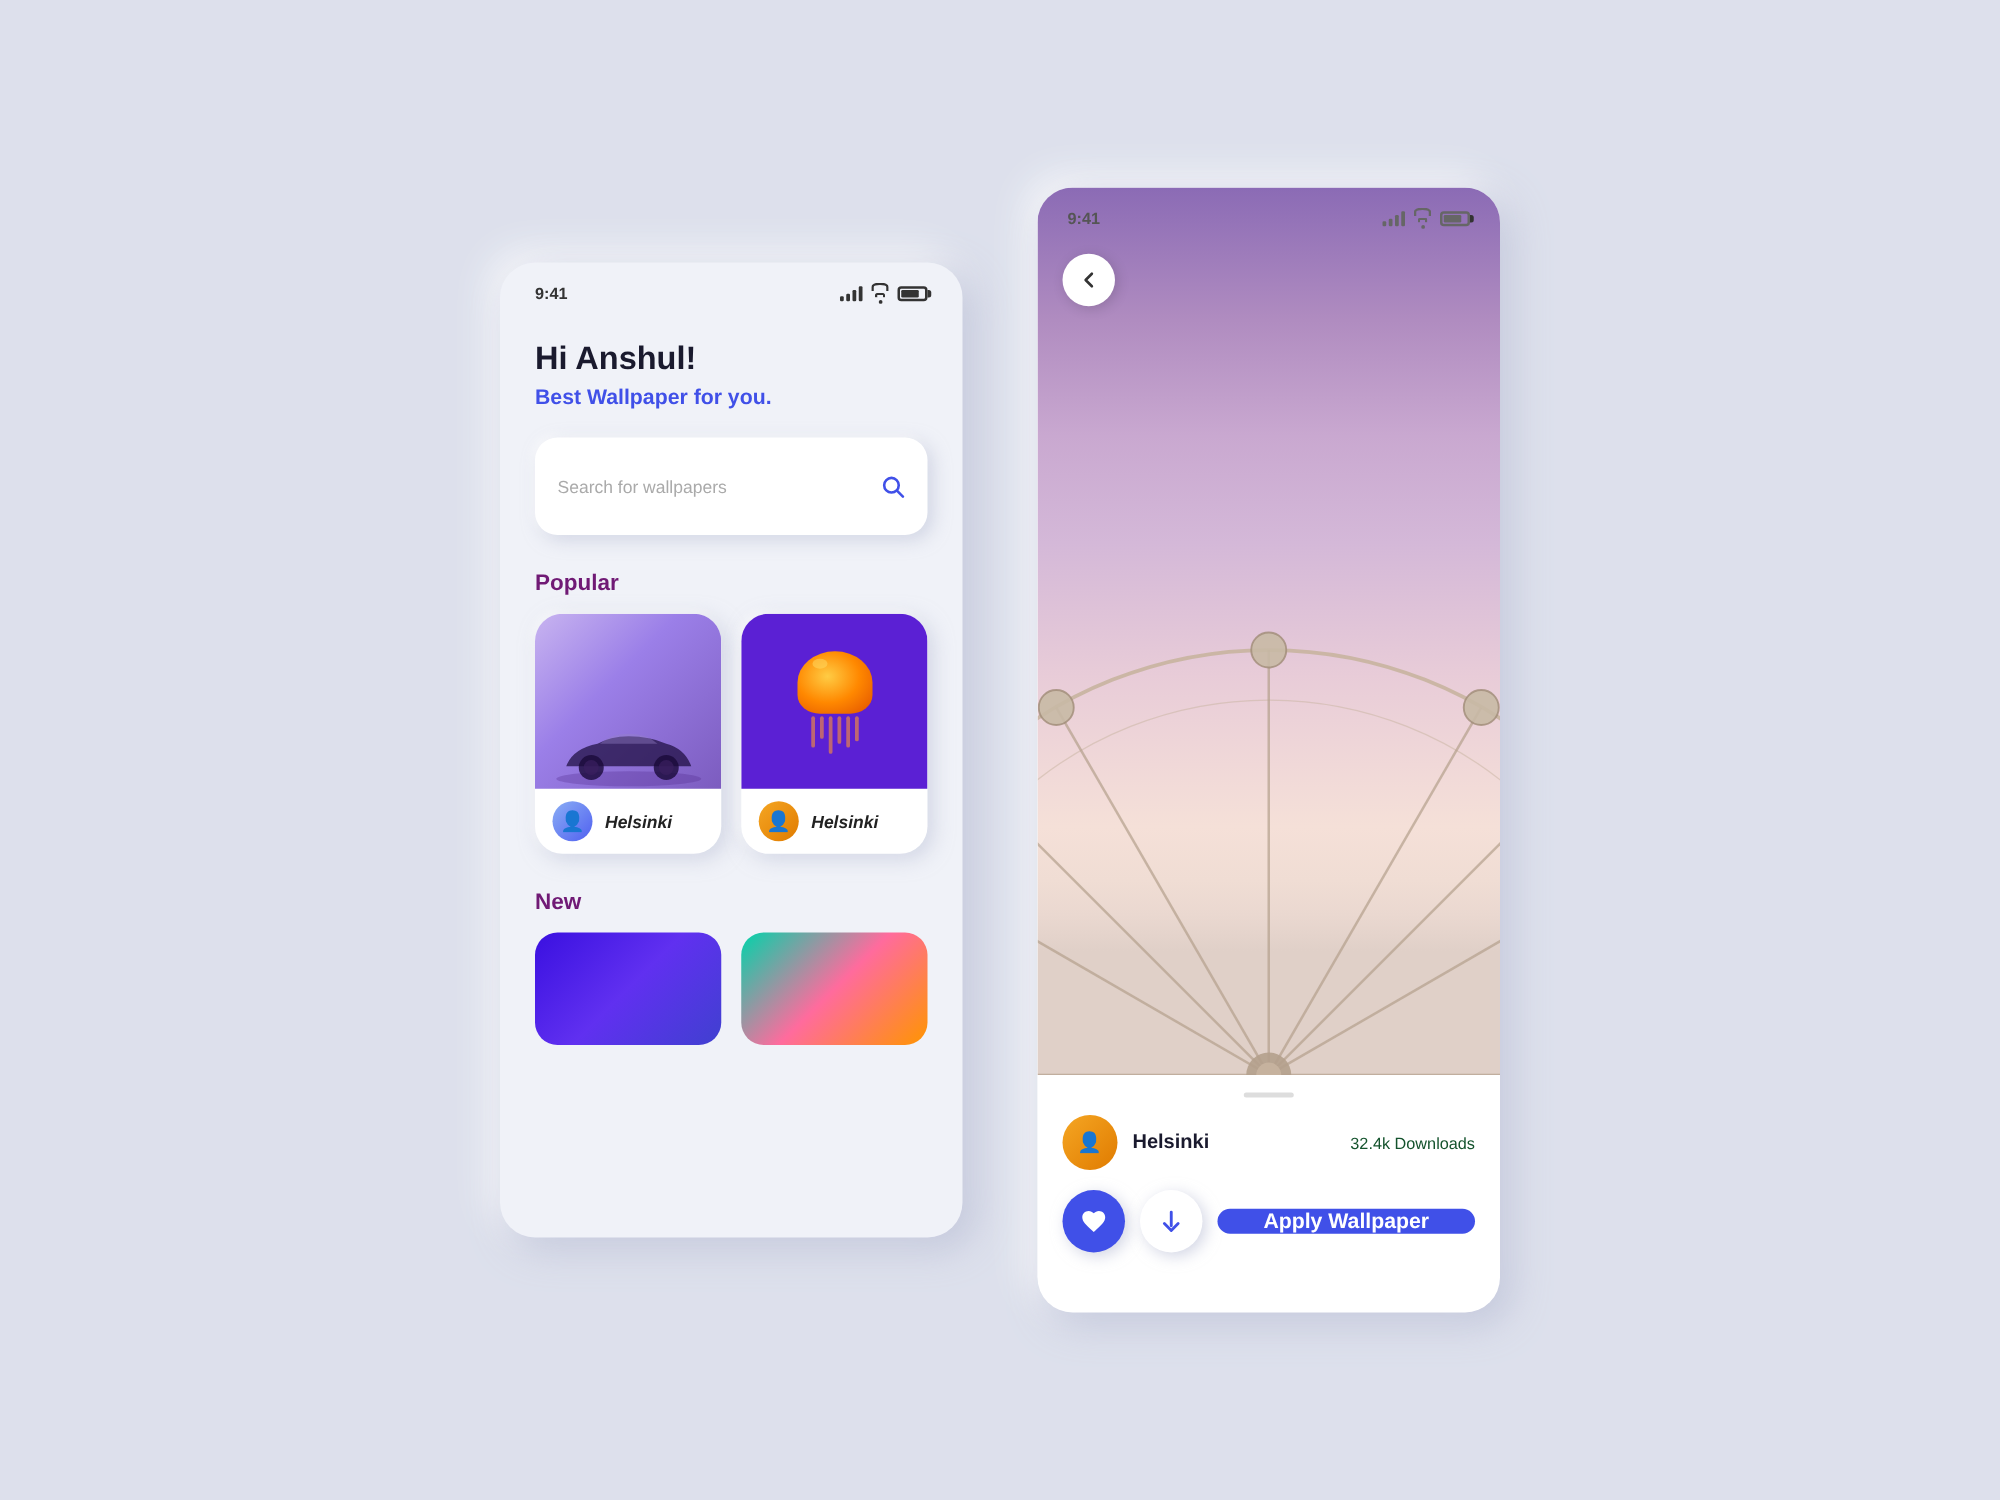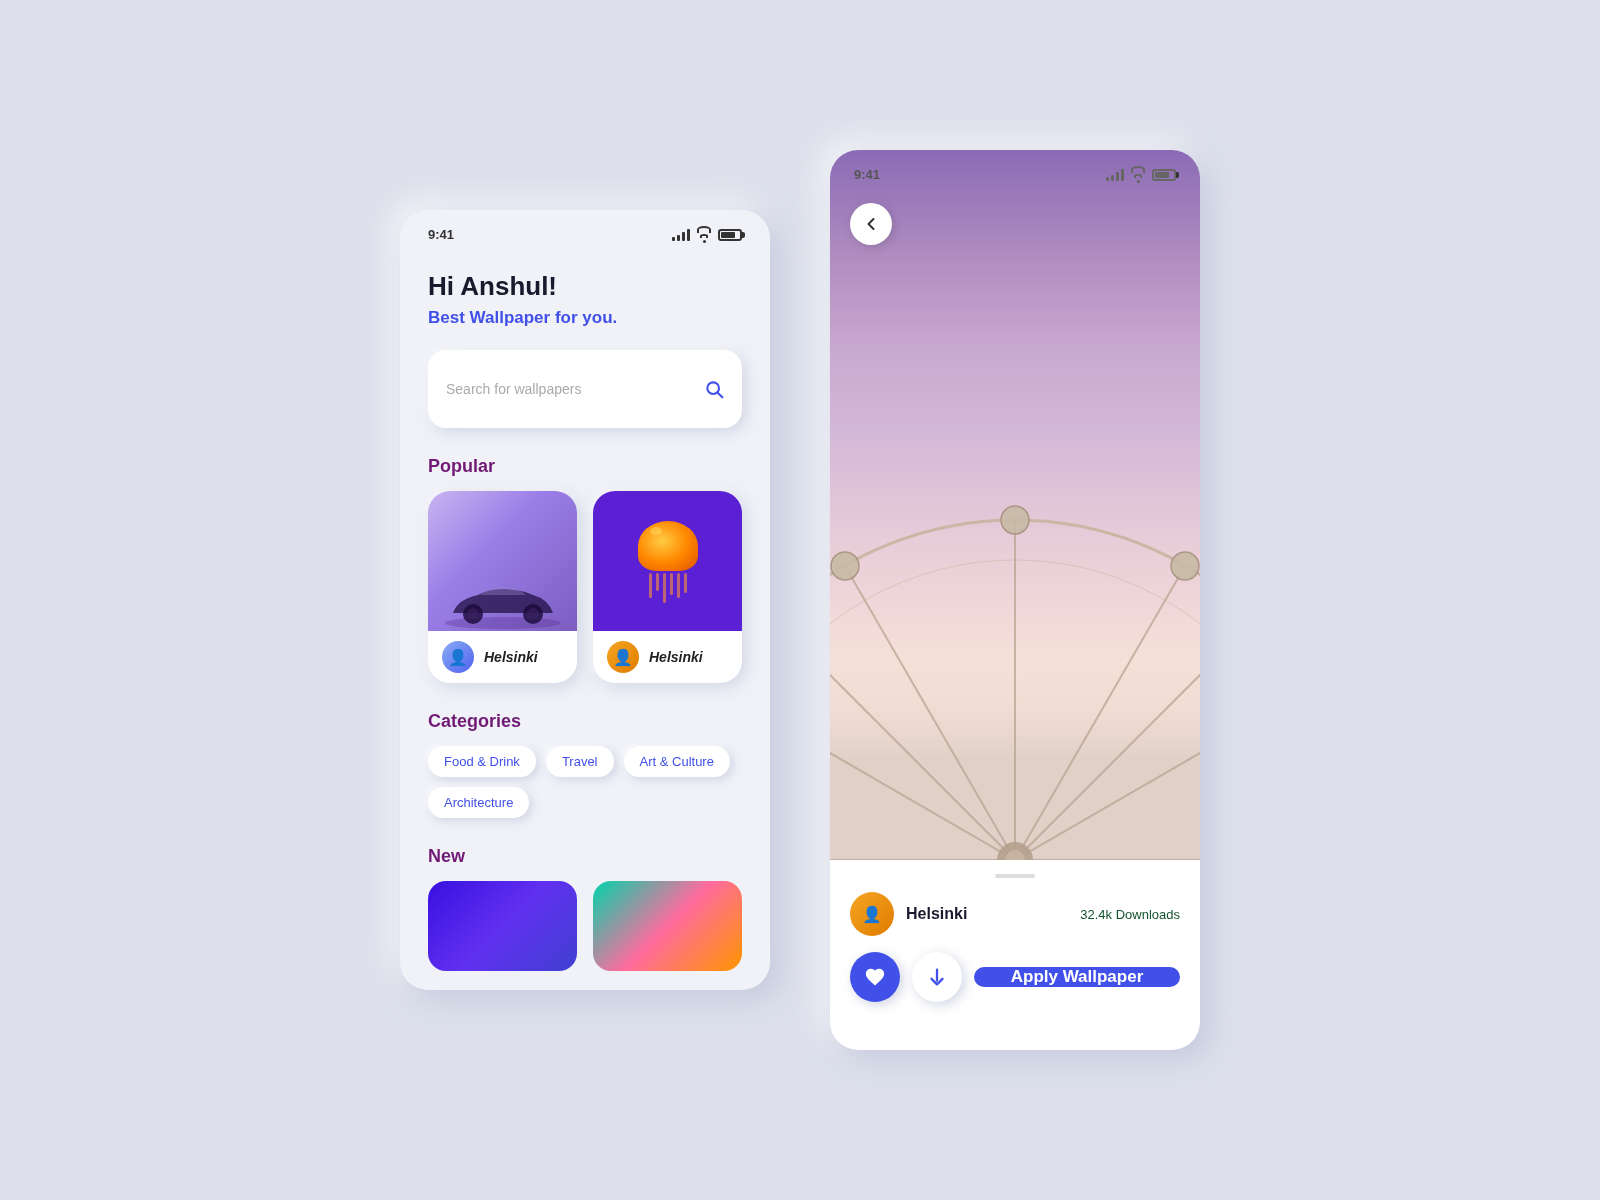--- a/index.html
+++ b/index.html
@@ -520,29 +520,20 @@
             <div class="wallpaper-info">
               <div class="avatar avatar-helsinki">
                 <span class="person-glyph">👤</span>
               </div>
               <span class="author-name">Helsinki</span>
             </div>
           </div>
         </div>
       </div>
 
-      <div>
-        <h2 class="section-title">Categories</h2>
-        <div class="categories-row">
-          <div class="category-chip">Food &amp; Drink</div>
-          <div class="category-chip">Travel</div>
-          <div class="category-chip">Art &amp; Culture</div>
-          <div class="category-chip">Architecture</div>
-        </div>
-      </div>
 
       <div>
         <h2 class="section-title">New</h2>
         <div class="new-grid">
           <div class="new-thumb new-thumb-1"></div>
           <div class="new-thumb new-thumb-2"></div>
         </div>
       </div>
     </div>
   </div>

